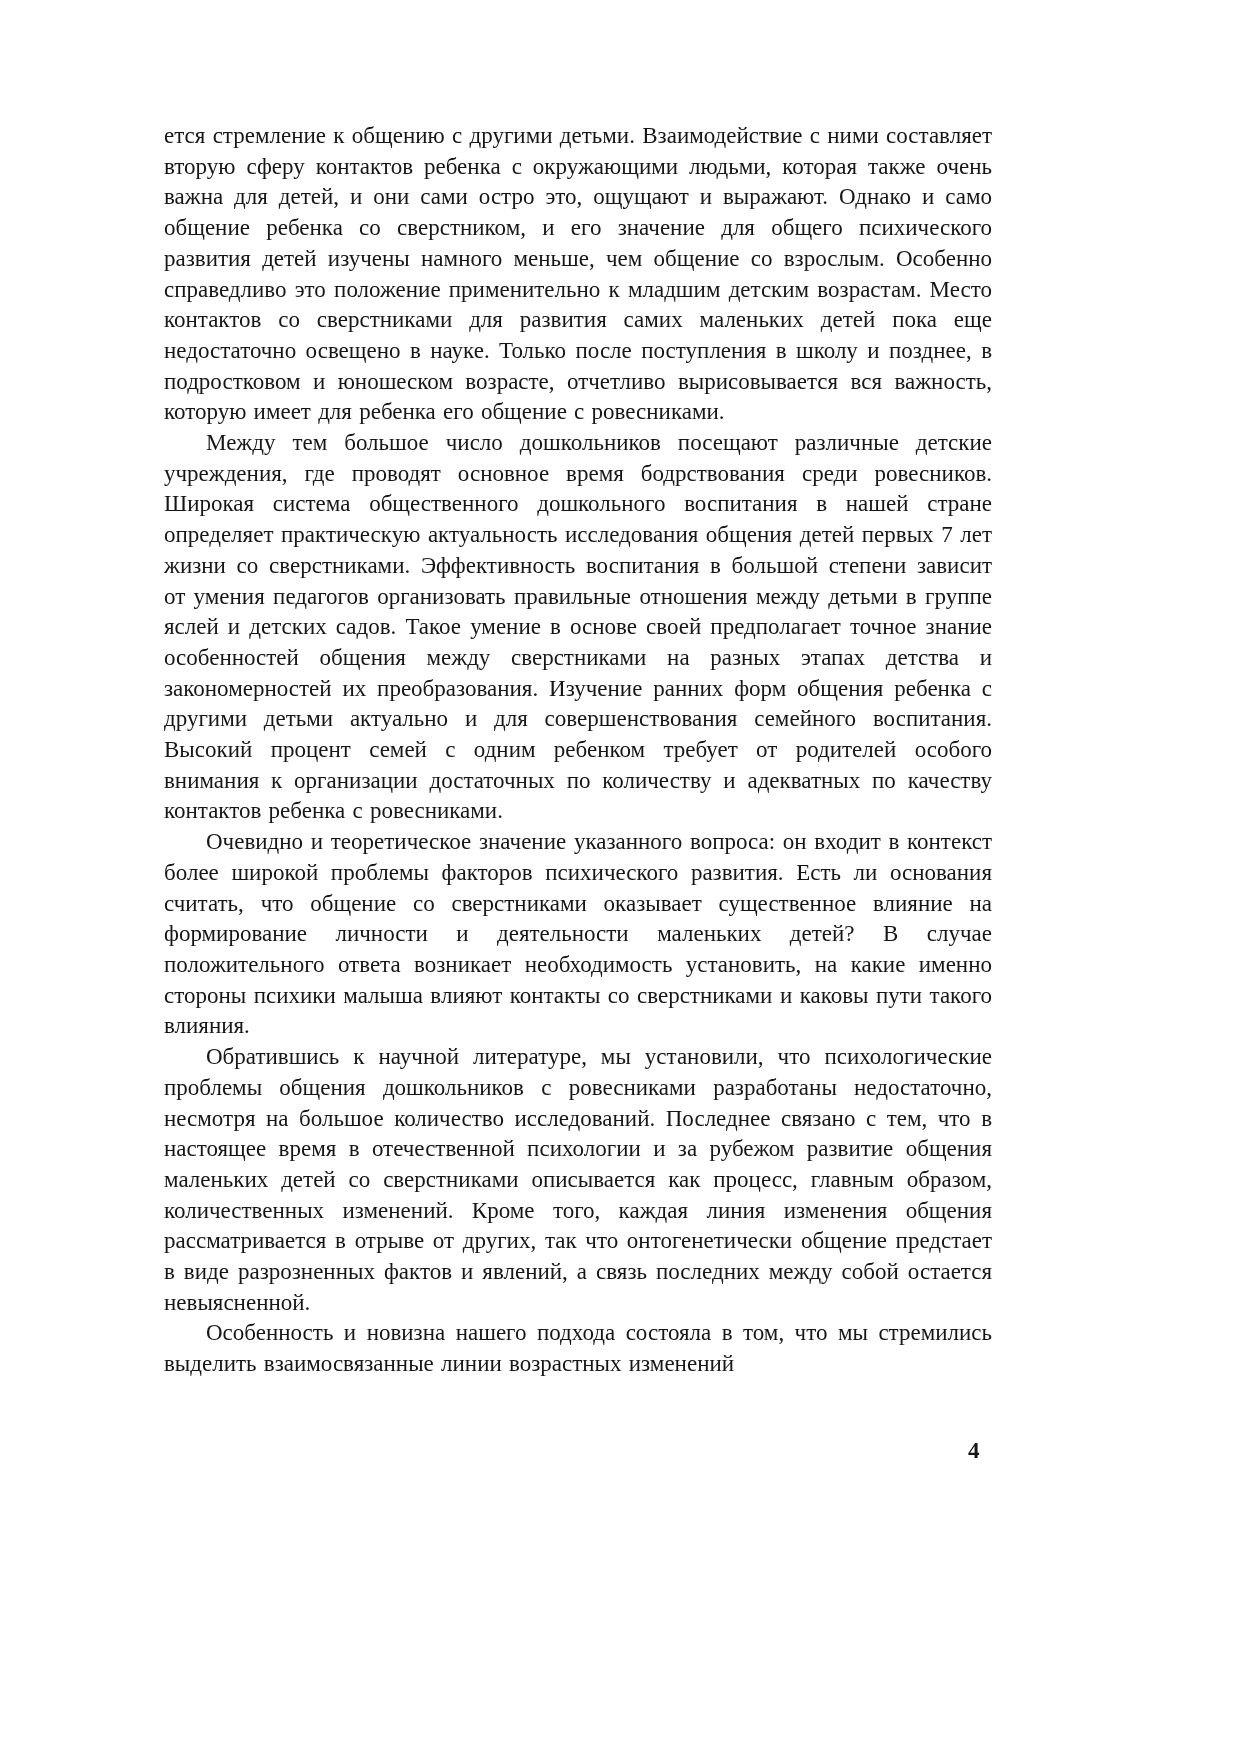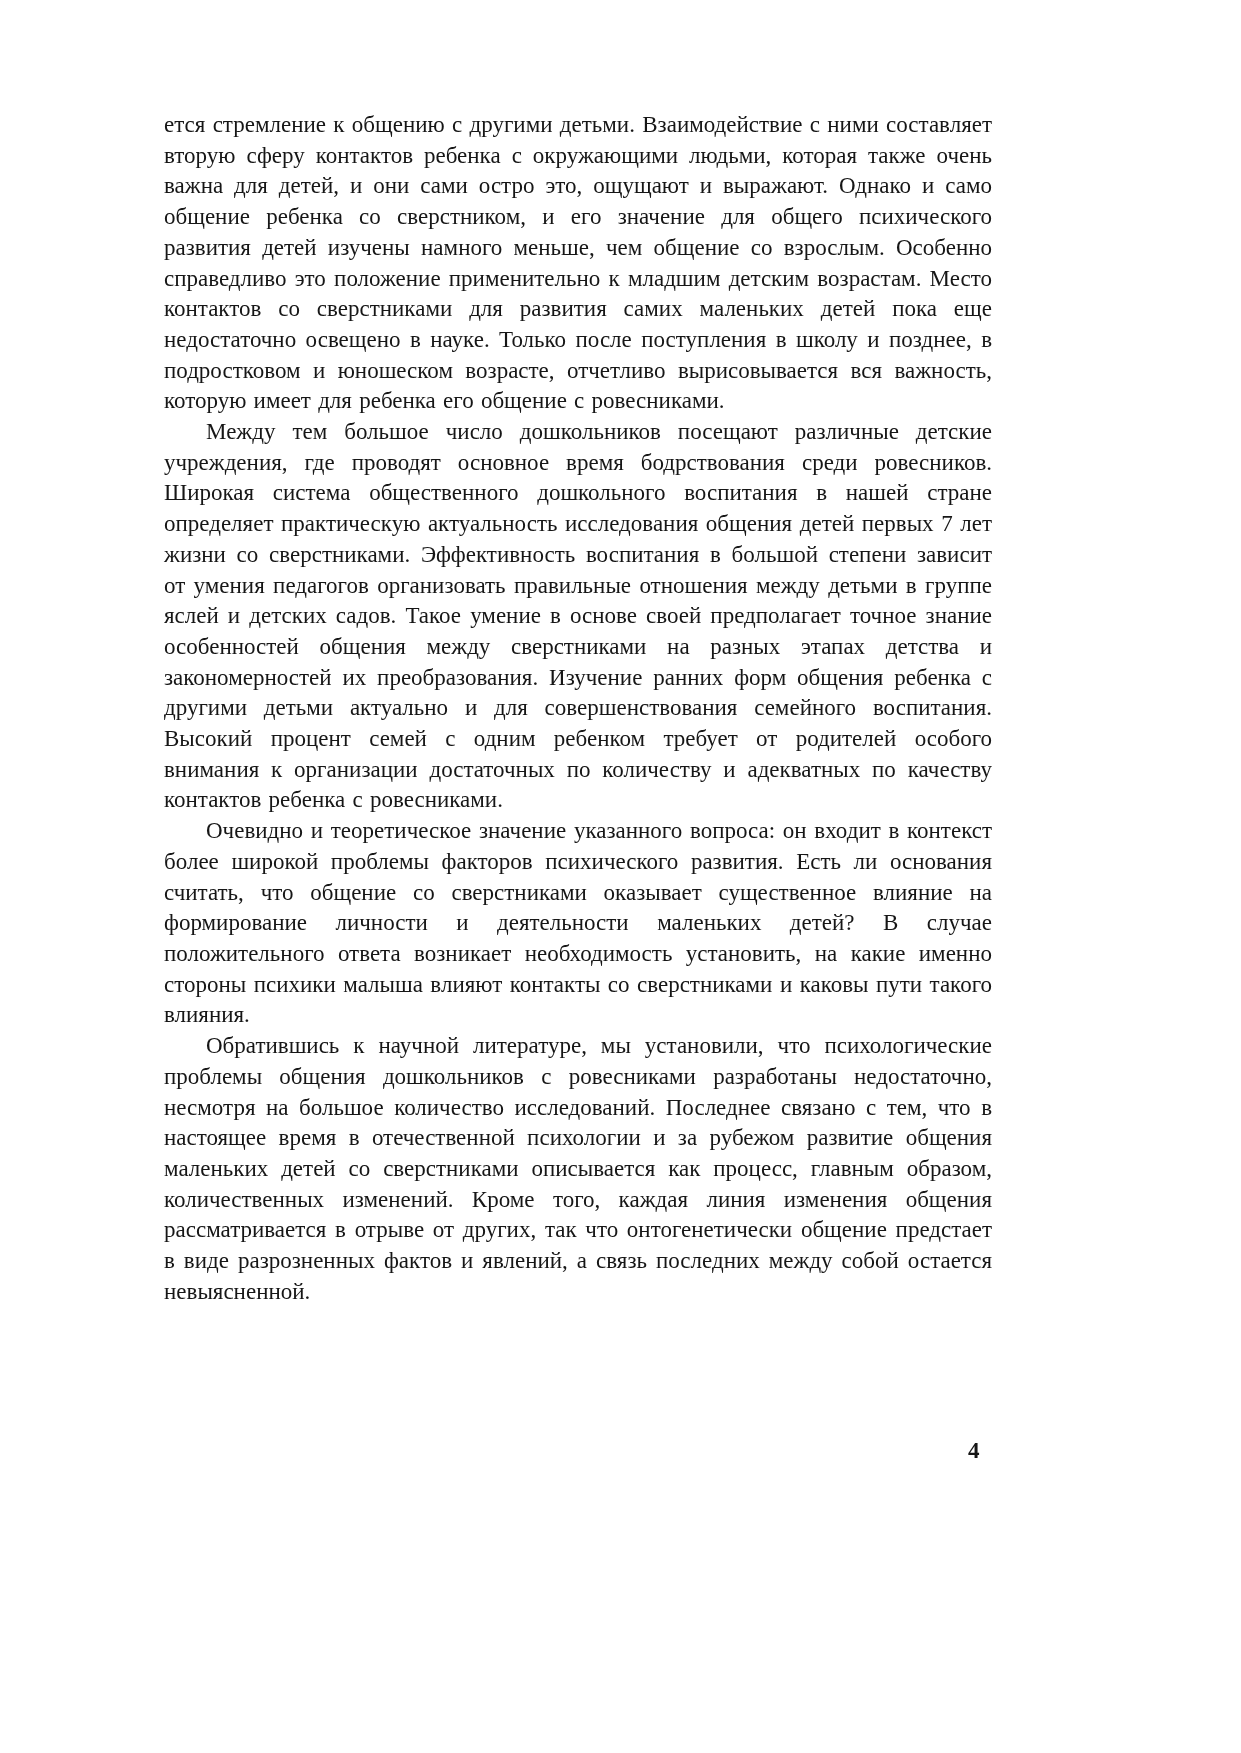--- a/index.html
+++ b/index.html
@@ -13,21 +13,21 @@
     height: 1753px;
     margin: 0 auto;
     background: #ffffff;
     font-family: "Liberation Serif", serif;
     color: #161616;
     overflow: hidden;
   }
   .text-block {
     position: absolute;
     left: 164px;
-    top: 110px;
+    top: 121px;
     width: 828px;
     font-size: 23px;
     line-height: 30.7px;
     text-align: justify;
     text-align-last: left;
     word-spacing: 1.5px;
   }
   p.para {
     margin: 0;
     padding: 0;
@@ -48,15 +48,16 @@
 </style>
 </head>
 <body>
 
 <div class="page">
   <div class="text-block">
     <p class="para no-indent">ется стремление к общению с другими детьми. Взаимодействие с ними составляет вторую сферу контактов ребенка с окружающими людьми, которая также очень важна для детей, и они сами остро это, ощущают и выражают. Однако и само общение ребенка со сверстником, и его значение для общего психического развития детей изучены намного меньше, чем общение со взрослым. Особенно справедливо это положение применительно к младшим детским возрастам. Место контактов со сверстниками для развития самих маленьких детей пока еще недостаточно освещено в науке. Только после поступления в школу и позднее, в подростковом и юношеском возрасте, отчетливо вырисовывается вся важность, которую имеет для ребенка его общение с ровесниками.</p>
     <p class="para">Между тем большое число дошкольников посещают различные детские учреждения, где проводят основное время бодрствования среди ровесников. Широкая система общественного дошкольного воспитания в нашей стране определяет практическую актуальность исследования общения детей первых 7 лет жизни со сверстниками. Эффективность воспитания в большой степени зависит от умения педагогов организовать правильные отношения между детьми в группе яслей и детских садов. Такое умение в основе своей предполагает точное знание особенностей общения между сверстниками на разных этапах детства и закономерностей их преобразования. Изучение ранних форм общения ребенка с другими детьми актуально и для совершенствования семейного воспитания. Высокий процент семей с одним ребенком требует от родителей особого внимания к организации достаточных по количеству и адекватных по качеству контактов ребенка с ровесниками.</p>
     <p class="para">Очевидно и теоретическое значение указанного вопроса: он входит в контекст более широкой проблемы факторов психического развития. Есть ли основания считать, что общение со сверстниками оказывает существенное влияние на формирование личности и деятельности маленьких детей? В случае положительного ответа возникает необходимость установить, на какие именно стороны психики малыша влияют контакты со сверстниками и каковы пути такого влияния.</p>
     <p class="para">Обратившись к научной литературе, мы установили, что психологические проблемы общения дошкольников с ровесниками разработаны недостаточно, несмотря на большое количество исследований. Последнее связано с тем, что в настоящее время в отечественной психологии и за рубежом развитие общения маленьких детей со сверстниками описывается как процесс, главным образом, количественных изменений. Кроме того, каждая линия изменения общения рассматривается в отрыве от других, так что онтогенетически общение предстает в виде разрозненных фактов и явлений, а связь последних между собой остается невыясненной.</p>
+    <p class="para">Особенность и новизна нашего подхода состояла в том, что мы стремились выделить взаимосвязанные линии возрастных изменений</p>
   </div>
   <div class="page-number">4</div>
 </div>
 
 </body></html>

